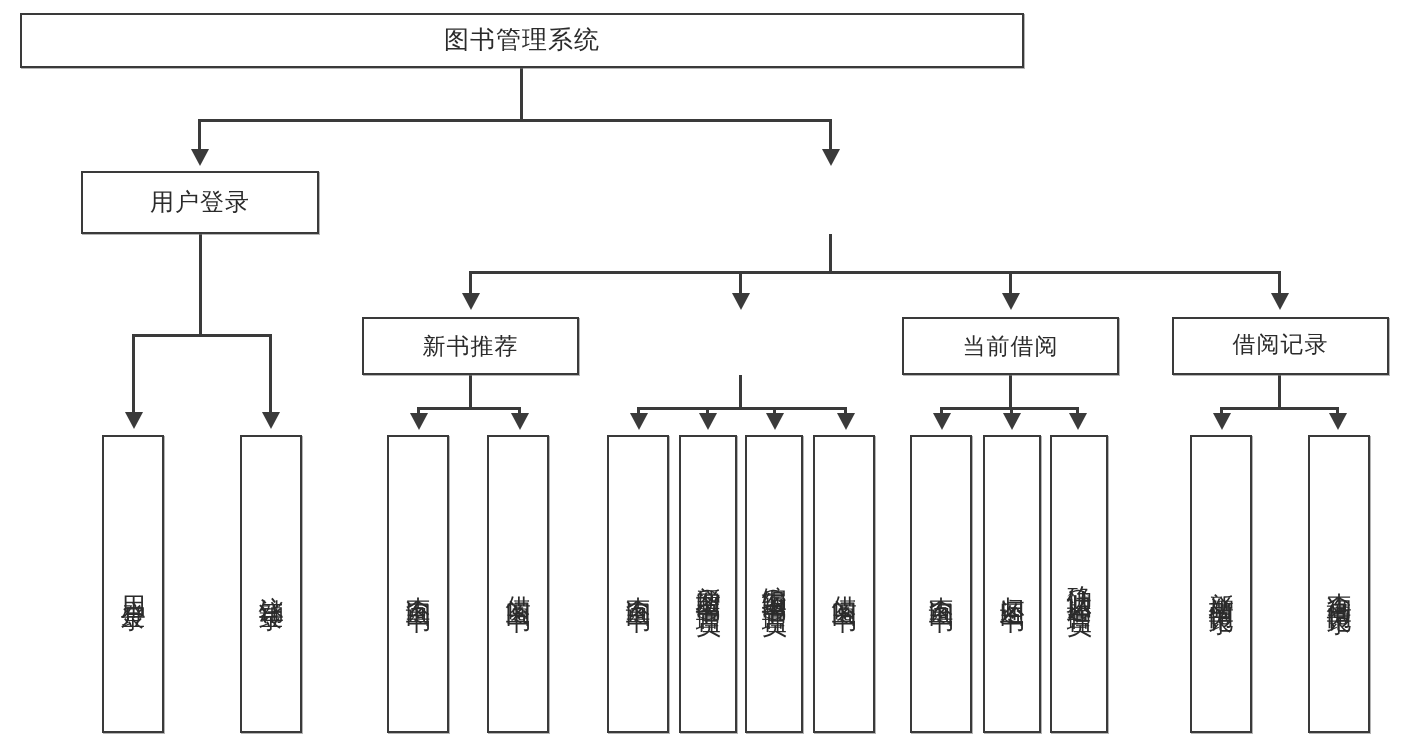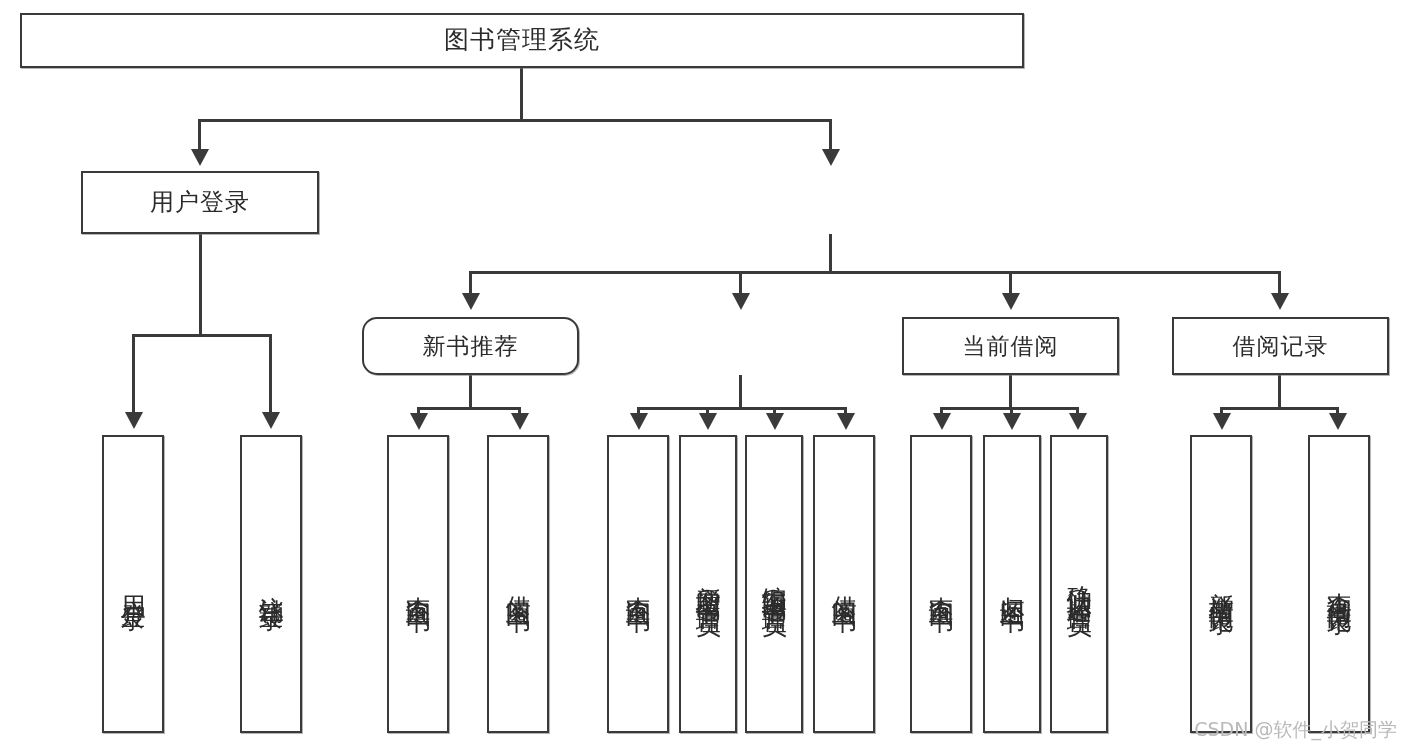--- a/index.html
+++ b/index.html
@@ -97,30 +97,30 @@
 
   <div class="node root" style="left:20px; top:13px; width:1004px; height:55px;">
     <span class="label">图书管理系统</span>
   </div>
 
   <div class="node mid" style="left:81px; top:171px; width:238px; height:63px;">
     <span class="label">用户登录</span>
   </div>
 
 
-  <div class="node branch" style="left:362px; top:317px; width:217px; height:58px;border-radius:15px;">
+  <div class="node branch" style="left:362px; top:317px; width:217px; height:58px;">
     <span class="label">新书推荐</span>
   </div>
 
 
   <div class="node branch" style="left:902px; top:317px; width:217px; height:58px;">
     <span class="label">当前借阅</span>
   </div>
 
-  <div class="node branch" style="left:1172px; top:317px; width:217px; height:58px;">
+  <div class="node branch" style="left:1172px; top:317px; width:217px; height:58px;font-family:Liberation Mono, monospace;">
     <span class="label">借阅记录</span>
   </div>
 
   <div class="node leaf" style="left:102px; top:435px; width:62px; height:298px;">
     <span class="label">用户登录</span>
   </div>
   <div class="node leaf" style="left:240px; top:435px; width:62px; height:298px;">
     <span class="label">注销登录</span>
   </div>
 
@@ -220,15 +220,14 @@
   <div class="vline" style="left:1076px; top:407px; width:3px; height:8px;"></div>
   <div class="arrow" style="left:1069px; top:413px;"></div>
 
   <div class="vline" style="left:1278px; top:375px; width:3px; height:33px;"></div>
   <div class="hline" style="left:1220px; top:407px; width:119px; height:3px;"></div>
   <div class="vline" style="left:1220px; top:407px; width:3px; height:8px;"></div>
   <div class="arrow" style="left:1213px; top:413px;"></div>
   <div class="vline" style="left:1336px; top:407px; width:3px; height:8px;"></div>
   <div class="arrow" style="left:1329px; top:413px;"></div>
 
-  <div id="watermark">CSDN @软件_小贺同学</div>
 
 </div>
 
 </body></html>

